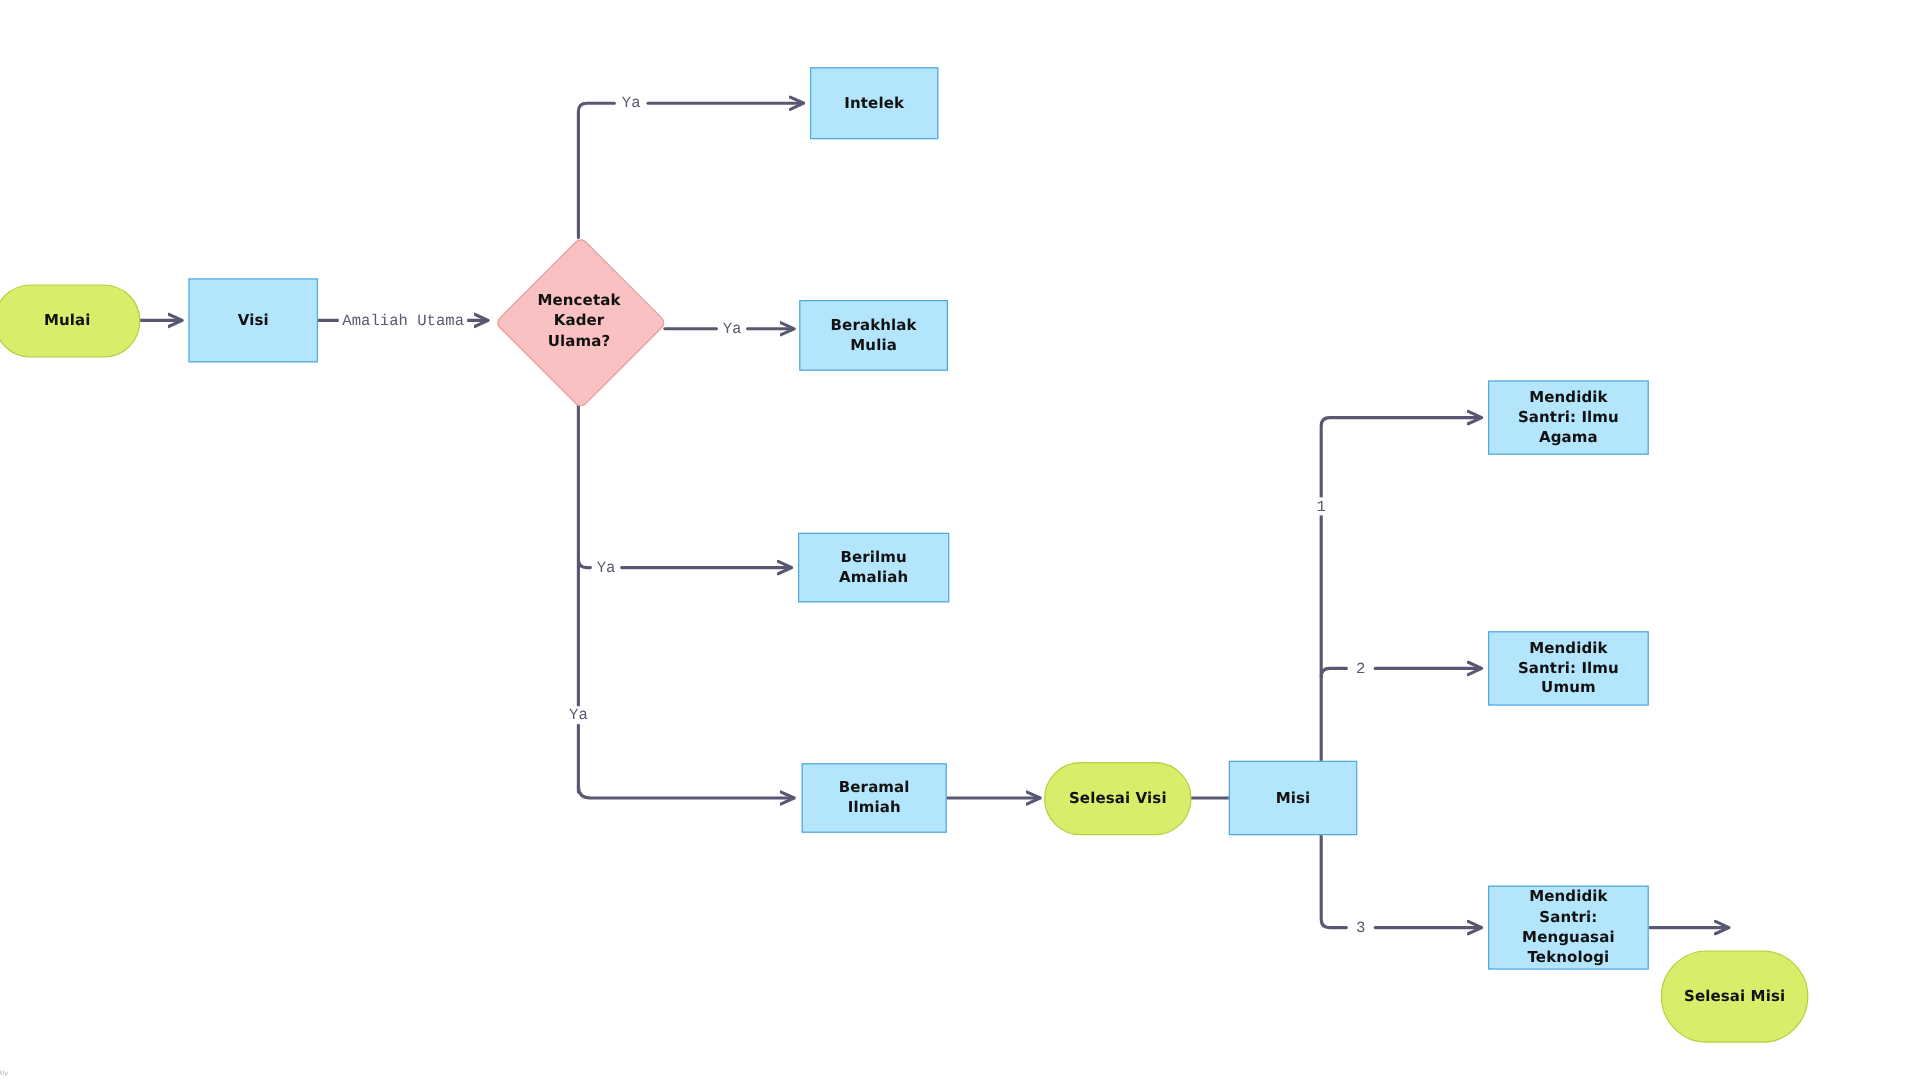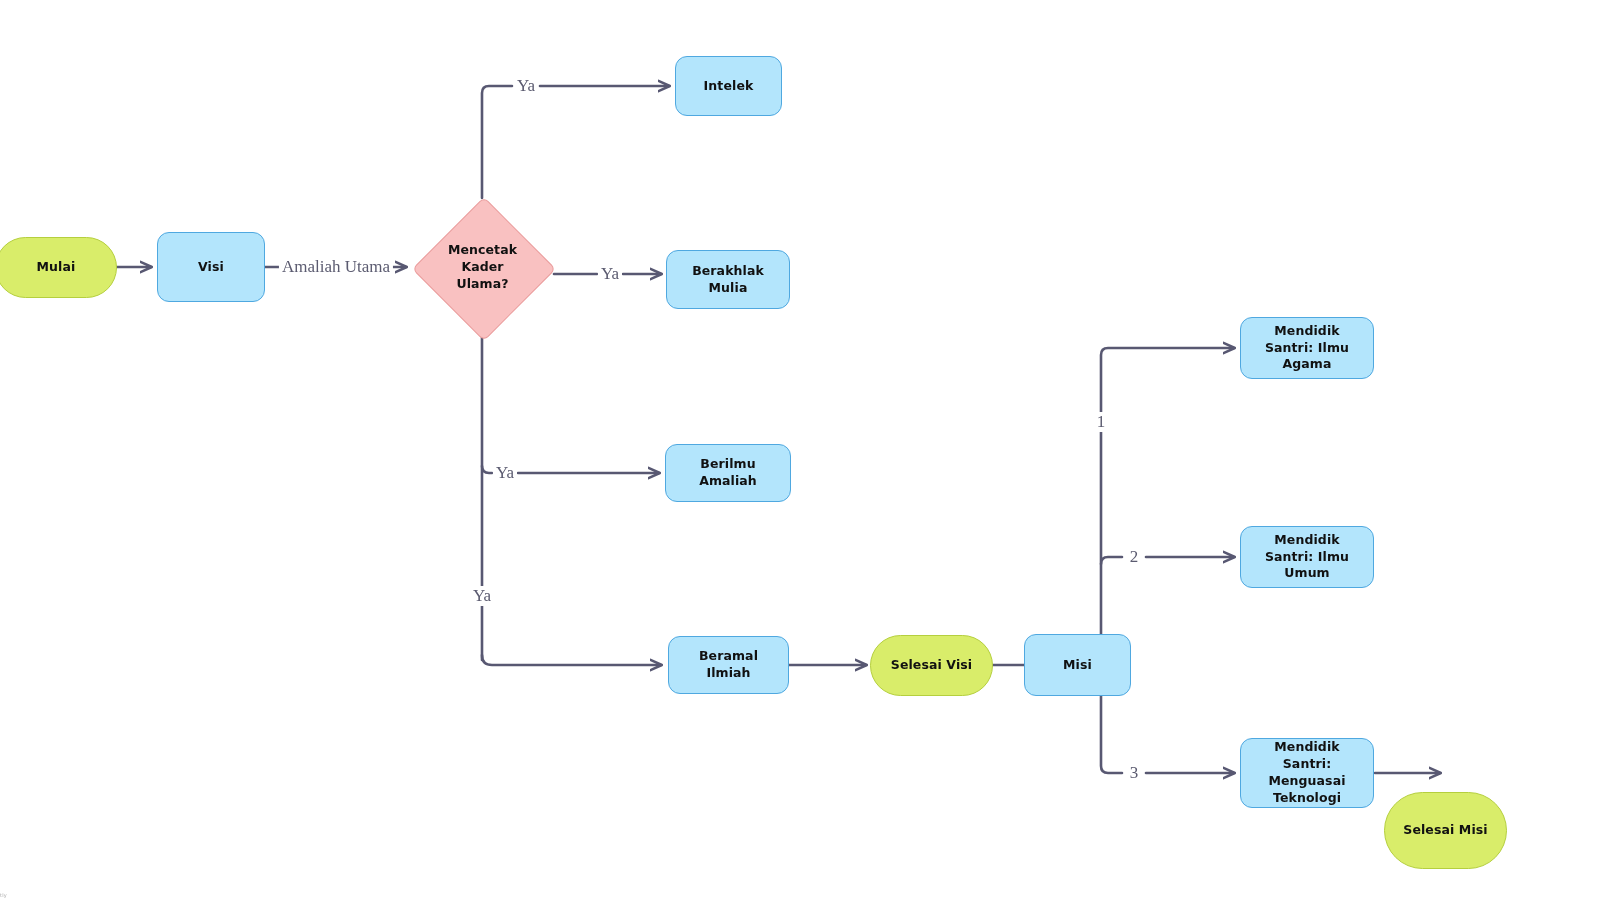--- a/index.html
+++ b/index.html
@@ -39,21 +39,21 @@
     padding: 4px 8px;
   }
   .node.terminal {
     background: #d9ed6a;
     border: 1.6px solid #b5cf3e;
     border-radius: 999px;
   }
   .node.process {
     background: #b3e5fc;
     border: 1.6px solid #4fa8e0;
-    border-radius: 12px;
+    border-radius: 0;
   }
   .node.decision-wrap {
     background: transparent;
     border: none;
     z-index: 2;
   }
   .diamond-shape {
     position: absolute;
     left: 50%;
     top: 50%;
@@ -70,28 +70,28 @@
     position: relative;
     z-index: 3;
     font-weight: bold;
     font-size: 12.5px;
     line-height: 1.35;
     color: #111111;
     white-space: pre-line;
   }
   .edge-label {
     position: absolute;
-    font-size: 17px;
+    font-size: 13px;
     font-weight: 400;
     color: #5b5b70;
     background: #ffffff;
     padding: 0 3px;
     white-space: nowrap;
     transform: translate(-50%, -50%);
-    font-family: Liberation Serif, serif;
+    font-family: Liberation Mono, monospace;
   }
   .watermark {
     position: absolute;
     left: 0px;
     bottom: 2px;
     font-size: 5px;
     color: #8d8d8d;
     opacity: 0.75;
     white-space: nowrap;
     letter-spacing: 0.2px;

